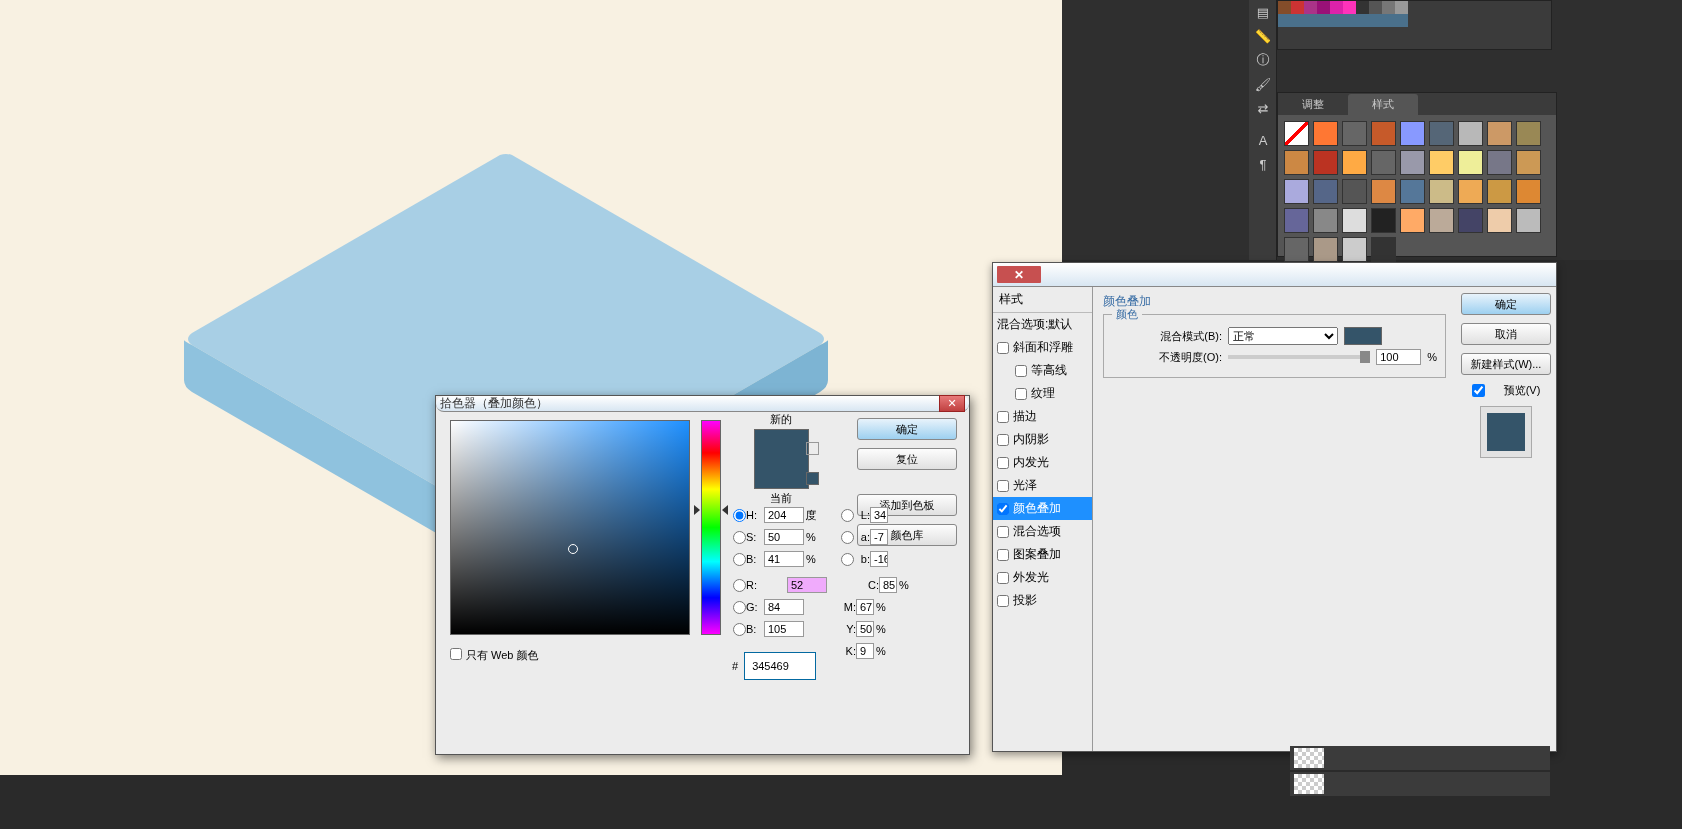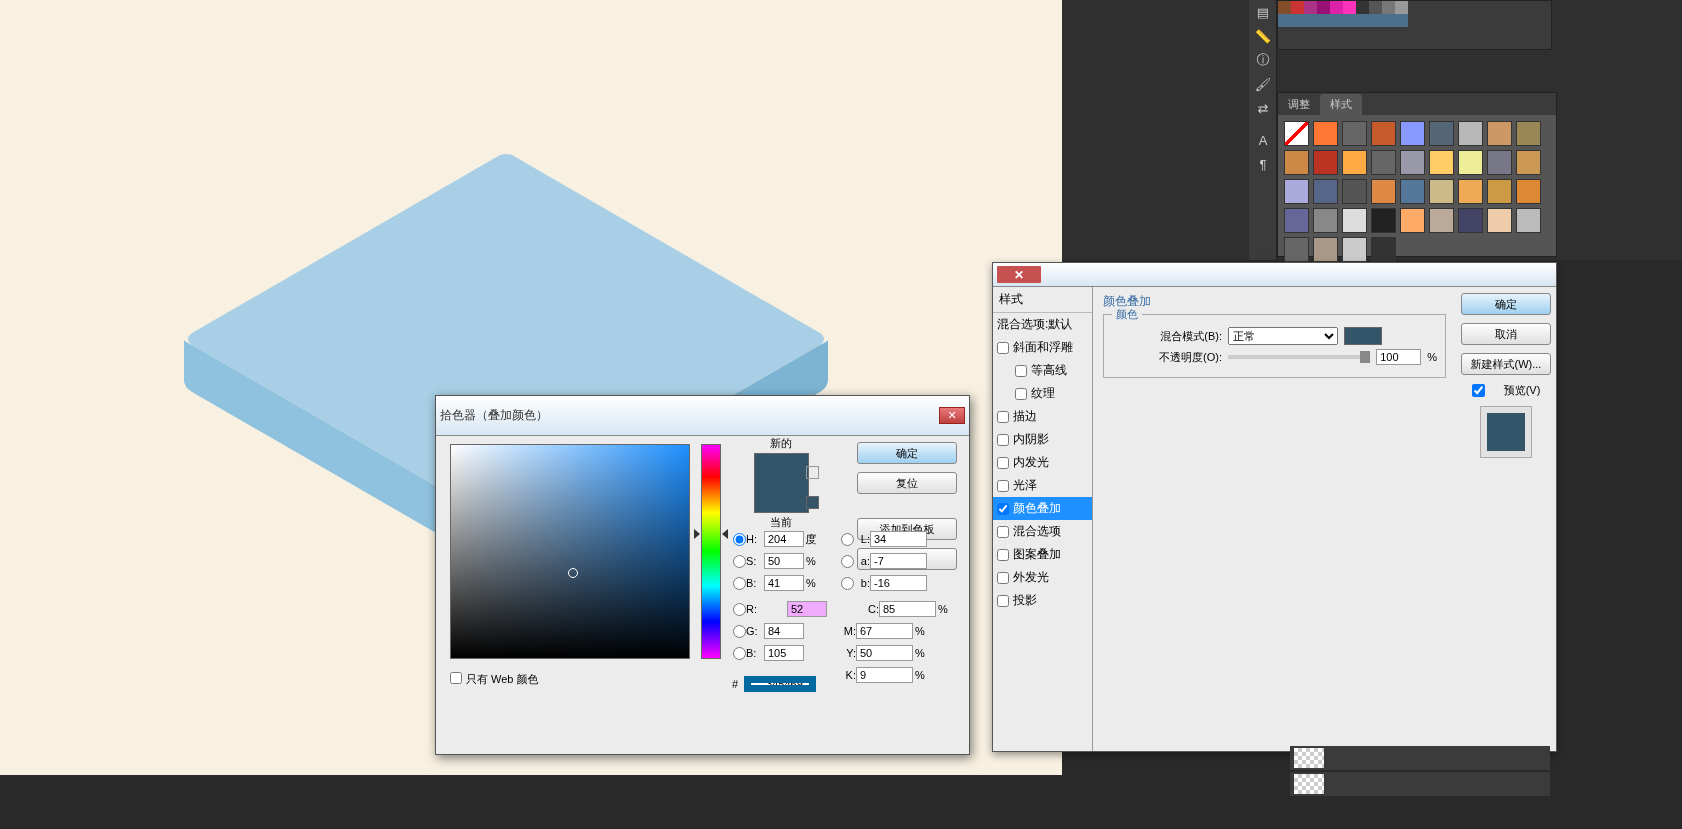--- a/index.html
+++ b/index.html
@@ -14,21 +14,21 @@
 
 #dark-sidebar { position: absolute; left: 1062px; top: 0; width: 620px; height: 260px; background: #2f2f2f; }
 #right-toolbar { position: absolute; right: 405px; top: 0; width: 28px; height: 260px; background: #3b3b3b; border-right: 1px solid #222; }
 #right-toolbar .rtool { width: 28px; height: 24px; display:flex; align-items:center; justify-content:center; color:#ccc; font-size:13px; cursor:pointer;}
 #swatches-panel { position: absolute; left: 1277px; top: 0; width: 275px; height: 50px; background: #3b3b3b; border: 1px solid #222; }
 .swatch-row { display:flex; }
 .swatch { width: 13px; height: 13px; }
 
 #styles-panel { position: absolute; left: 1277px; top: 92px; width: 280px; height: 165px; background: #555; border:1px solid #222; }
 #styles-tabs { height: 22px; background:#3b3b3b; display:flex; align-items:flex-end; font-size:11px; color:#ccc; }
-#styles-tabs .tab { padding: 3px 10px; border-top-left-radius:3px; border-top-right-radius:3px; cursor:pointer;margin-top:31px;}
+#styles-tabs .tab { padding: 3px 24px; border-top-left-radius:3px; border-top-right-radius:3px; cursor:pointer;margin-top:31px;}
 #styles-tabs .tab.active { background: #555; }
 #styles-grid { padding: 6px; display:flex; flex-wrap:wrap; gap:4px;}
 .style-sw { width: 25px; height: 25px; border: 1px solid #333; }
 
 
 #layer-style { position: absolute; left: 992px; top: 262px; width: 565px; height: 490px;
   background: #ececec; border: 1px solid #555; box-shadow: 0 3px 8px rgba(0,0,0,.4); font-size: 12px; }
 #ls-titlebar { height: 24px; background: linear-gradient(#fff,#d8e6f2); display:flex; align-items:center; padding: 0 4px; border-bottom: 1px solid #888; }
 #ls-titlebar .title { flex: 1; color:#333; font-size:12px; }
 #ls-close-btn { width: 44px; height: 17px; background: #c75050; color:#fff; display:flex;align-items:center;justify-content:center; font-weight:bold; cursor:pointer; border-radius:1px;}
@@ -53,21 +53,21 @@
 #ls-right { width: 100px; padding: 6px; display:flex; flex-direction:column; gap:8px; align-items:center; }
 .btn-wide { width: 90px; height: 22px; font-size:11px; background:linear-gradient(#fdfdfd,#e0e0e0); border:1px solid #888; cursor:pointer; border-radius:3px;}
 .btn-wide.primary { background: linear-gradient(#e8f3fb,#9dd0f0); }
 .preview-ck { font-size:11px; display:flex; align-items:center; gap:19px; }
 #preview-box { width:52px; height:52px; background:#e2e2e2; border:1px solid #aaa; display:flex; align-items:center; justify-content:center; }
 #preview-swatch { width: 38px; height: 38px; }
 
 
 #color-picker { position: absolute; left: 435px; top: 395px; width: 535px; height: 360px;
   background: #ececec; border: 1px solid #555; box-shadow: 2px 3px 10px rgba(0,0,0,.5); font-size: 12px; }
-#cp-titlebar { height: 40px; background: linear-gradient(#fff,#d8e6f2); display:flex; align-items:center; padding:0 4px; border-bottom:1px solid #888;}
+#cp-titlebar { height: 16px; background: linear-gradient(#fff,#d8e6f2); display:flex; align-items:center; padding:0 4px; border-bottom:1px solid #888;border-radius:12px;}
 #cp-titlebar .title { flex:1; font-size:12px; color:#333; }
 #cp-close-btn { width: 26px; height: 17px; background: linear-gradient(#e87a7a,#c04040); color:#fff; display:flex;align-items:center;justify-content:center; cursor:pointer; border:1px solid #922; font-size:11px;}
 #cp-body { padding: 10px 10px 8px 10px; position:relative; height: calc(100% - 24px); }
 #sv-box { position:absolute; left: 14px; top: 8px; width: 240px; height: 215px;
   background:
     linear-gradient(to bottom, rgba(0,0,0,0) 0%, #000 100%),
     linear-gradient(to right, #fff 0%, rgba(255,255,255,0) 100%),
     #1e90ff;
   border:1px solid #666; cursor:crosshair;
 }
@@ -90,25 +90,25 @@
 .cp-btn.primary { background: linear-gradient(#e8f3fb,#9dd0f0); }
 
 .cp-fields { position:absolute; left: 296px; top: 92px; width: 225px; font-size:11px; }
 .cp-row { display:flex; align-items:center; height: 22px; }
 .cp-row .radio { width:14px; display:flex; justify-content:center; }
 .cp-row .lbl { width: 18px; }
 .cp-row input.val { width: 40px; height:16px; font-size:11px; border:1px solid #999; text-align:left; padding-left:3px;}
 .cp-row .unit { width:14px; text-align:center;}
 .cp-row .gap { width:22px; }
 .cp-row .lbl2 { width: 16px; text-align:right;}
-.cp-row input.val2 { width: 57px; height:16px; font-size:11px; border:1px solid #999; text-align:left; padding-left:3px;}
+.cp-row input.val2 { width: 18px; height:16px; font-size:11px; border:1px solid #999; text-align:left; padding-left:3px;}
 .cp-row.selected input.val { background: #f0abfc; margin-left: 23px; }
 
 #hex-row { position:absolute; left: 296px; top: 240px; display:flex; align-items:center; gap:6px; font-size:11px;}
-#hex-row input { width: 72px; height: 16px; border:7px solid #0369a1; font-size:11px; padding-left:15px;}
+#hex-row input { width: 72px; height: 28px; border:1px solid #0369a1; font-size:11px; padding-left:7px;}
 
 #web-only-row { position:absolute; left: 14px; top: 236px; display:flex; gap:4px; font-size:11px;}
 #web-only-row input { width:12px;height:12px;}
 
 
 #layers-thumbs { position:absolute; left: 1290px; top: 746px; width: 260px; height: 60px; display:flex; flex-direction:column; gap:2px;}
 .layer-thumb-row { height: 24px; background:#3b3b3b; display:flex; align-items:center; gap:4px; padding-left:4px;}
 .layer-thumb-row .thumb { width:30px; height:20px; }
 .checker { background-image: repeating-conic-gradient(#ccc 0% 25%, #fff 0% 50%); background-size: 8px 8px; }
 

